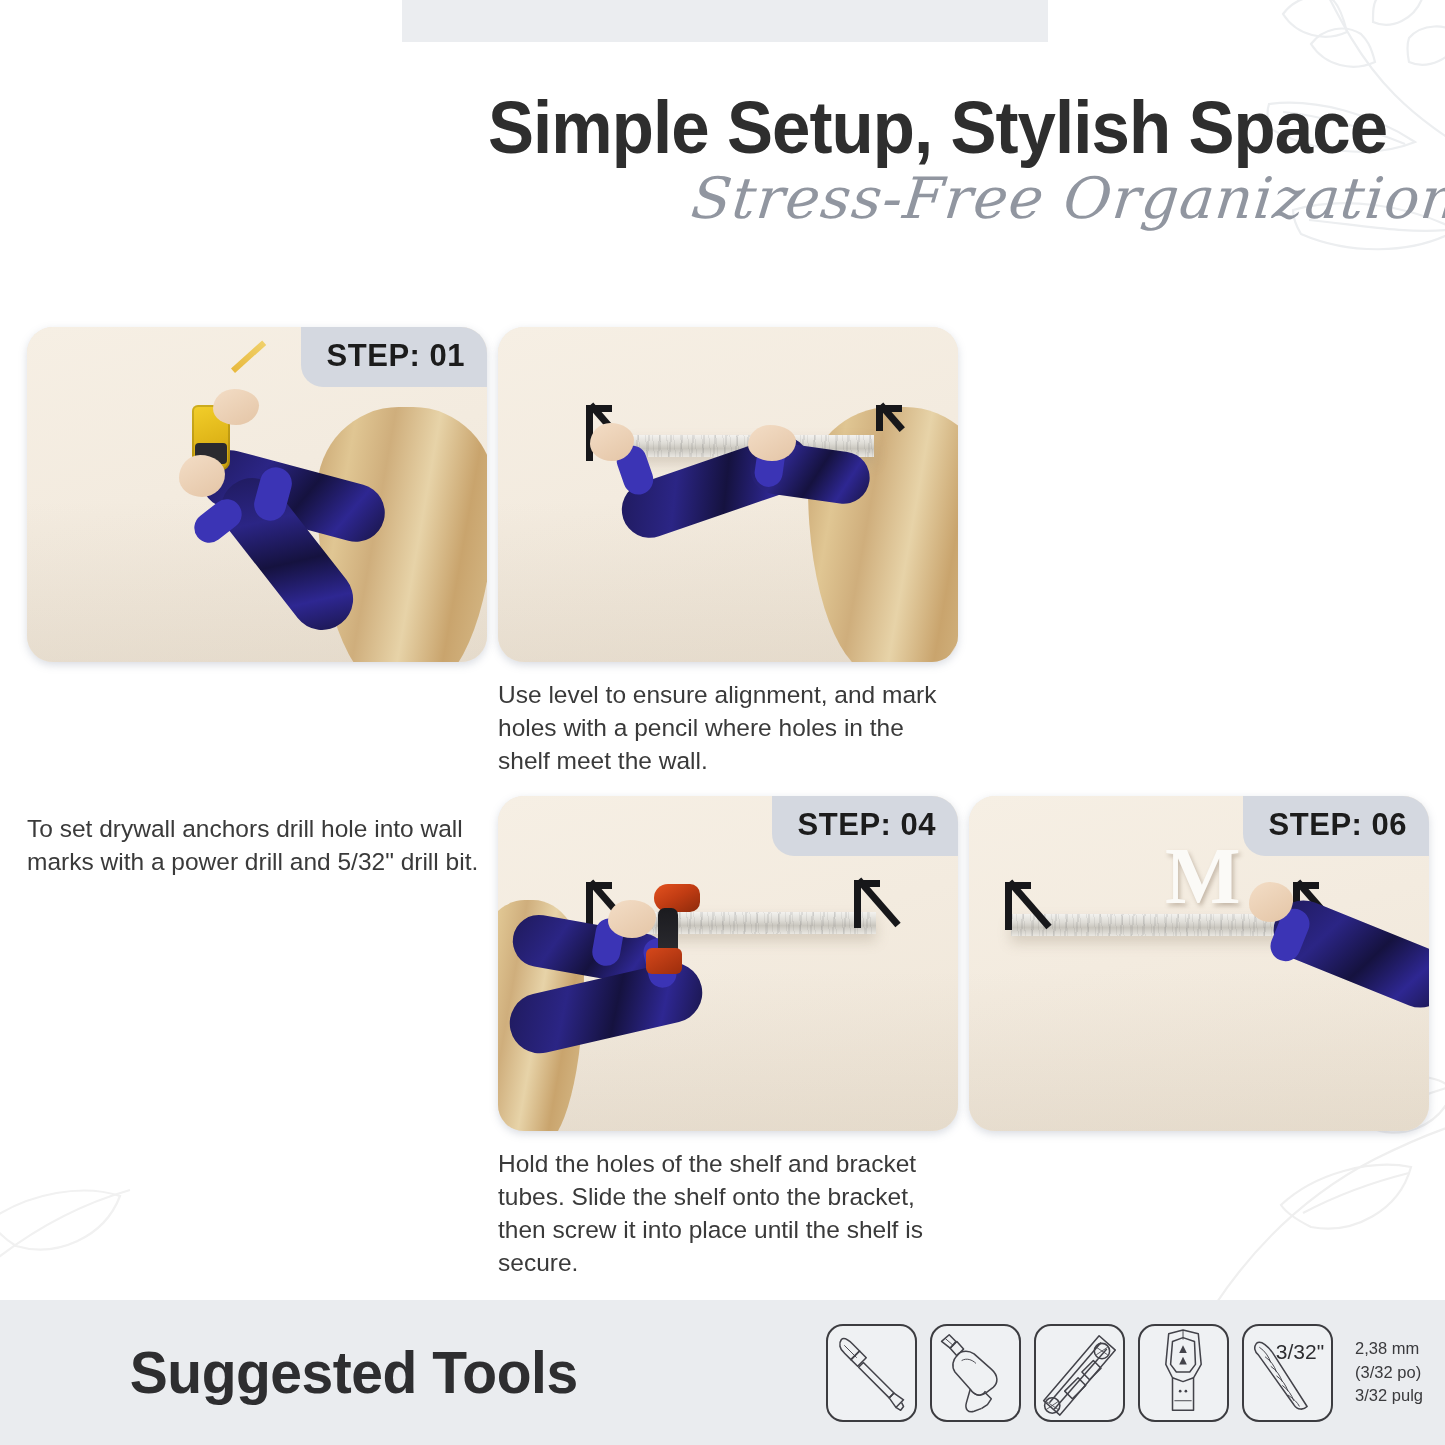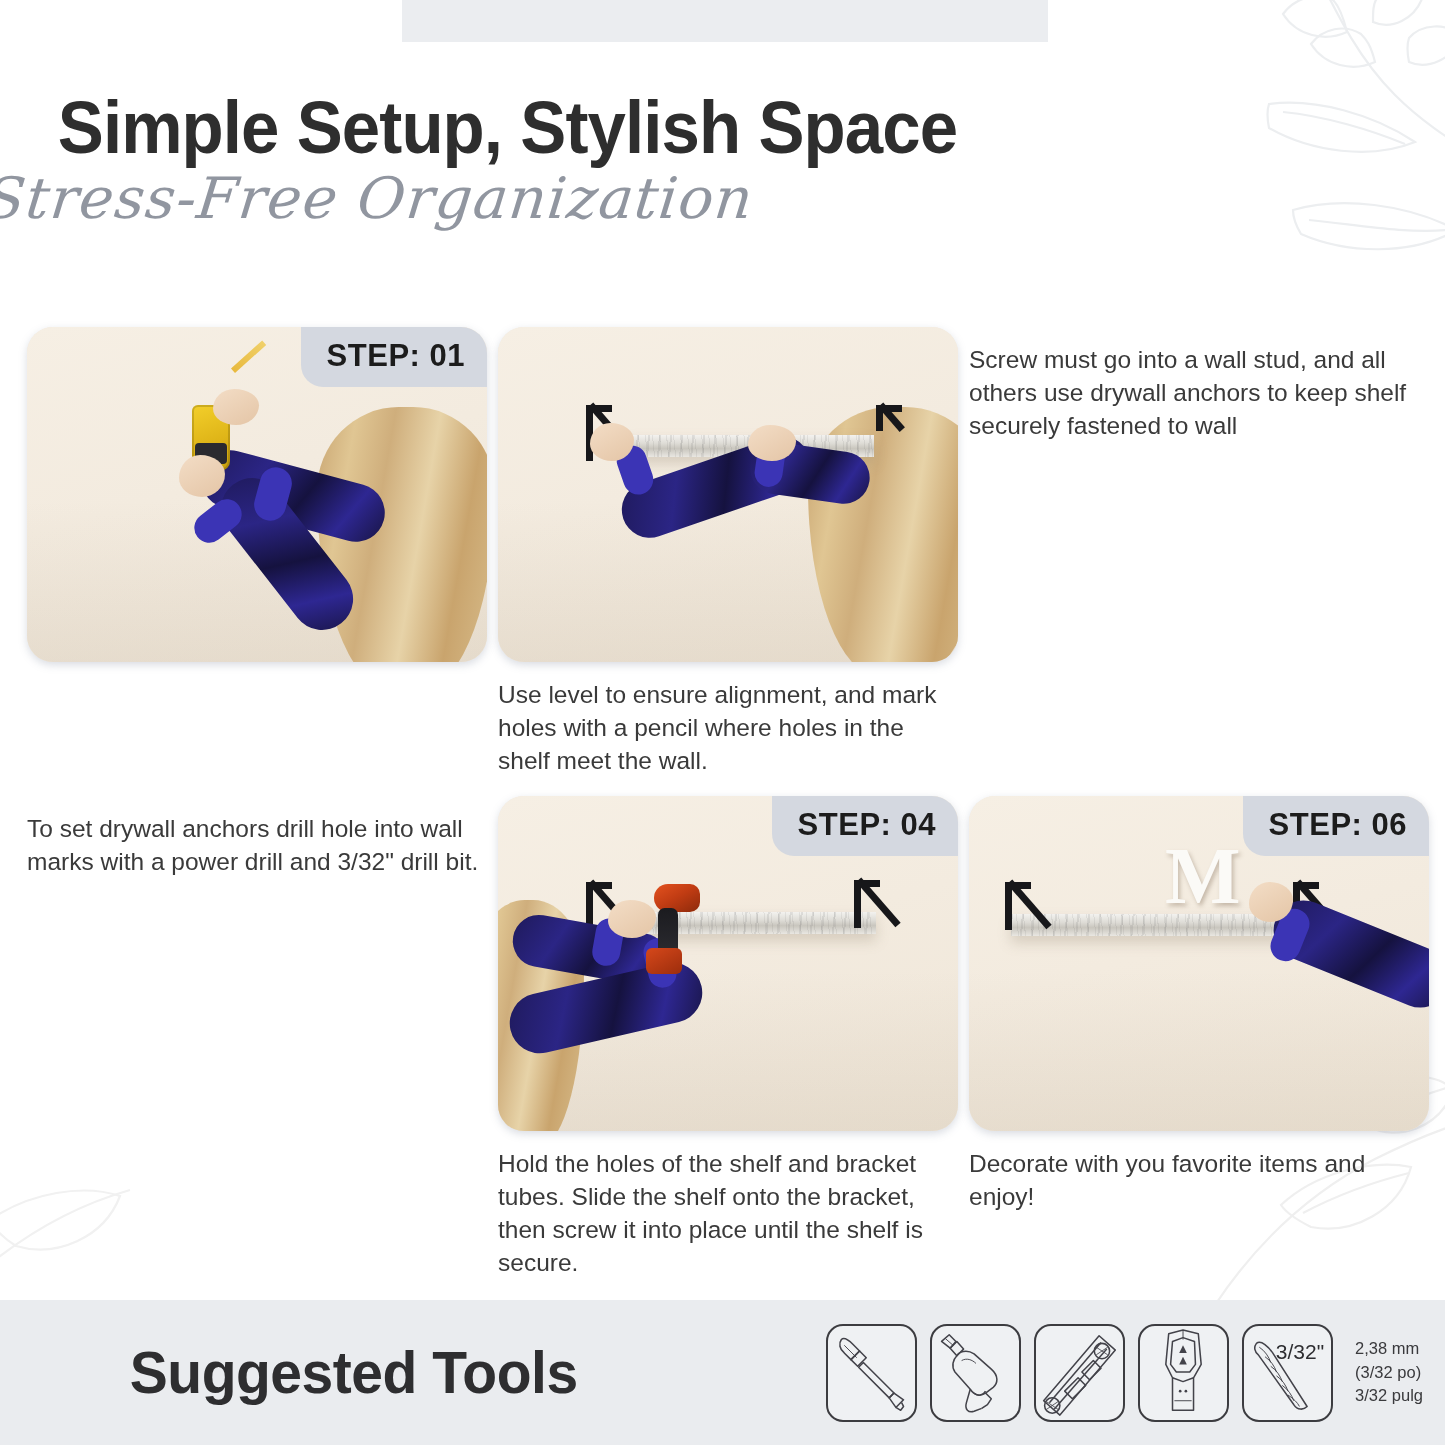--- a/index.html
+++ b/index.html
@@ -25,21 +25,21 @@
     top: 0; left: 402px;
     width: 646px; height: 42px;
     background: #ebedf0;
     z-index: 1;
   }
 
   
   .header {
     position: absolute;
     top: 88px; left: 0; right: 0;
-    text-align: left;
+    text-align: right;
     z-index: 3;
   }
   .title {
     font-family: "Liberation Sans Narrow", "Liberation Sans", sans-serif;
     font-size: 75px;
     font-weight: bold;
     color: #2e2e2e;
     letter-spacing: -1px;
     transform: scaleX(0.92);
     line-height: 1.05;
@@ -341,25 +341,24 @@
         <div class="cuff" style="left:122px;top:118px;width:30px;height:50px;transform:rotate(-19deg);"></div>
         <div class="cuff" style="left:258px;top:112px;width:28px;height:48px;transform:rotate(8deg);"></div>
         <div class="hand" style="left:92px;top:96px;width:44px;height:38px;"></div>
         <div class="hand" style="left:250px;top:98px;width:48px;height:36px;"></div>
       </div>
     </div>
     <div class="caption">Use level to ensure alignment, and mark holes with a pencil where holes in the shelf meet the wall.</div>
   </div>
 
   <div class="step">
-    <div class="caption">Screw must go into a wall stud, and all others use drywall anchors to keep shelf securely fastened to wall</div>
-  </div>
-
-  <div class="step">
-    <div class="caption">To set drywall anchors drill hole into wall marks with a power drill and 3/32" drill bit.</div>
+  </div>
+
+  <div class="step">
+    <div class="caption">To set drywall anchors drill hole into wall marks with a power drill and 5/32" drill bit.</div>
   </div>
 
   <div class="step">
     <div class="photo">
       <div class="scene">
         <div class="wall"></div>
           <div class="wall-shadow"></div>
         <div class="hair" style="left:-24px;top:104px;width:110px;height:246px;"></div>
         <div class="shelf" style="left:148px;top:116px;width:230px;height:22px;">
             <div class="shelf-grain"></div>
@@ -398,21 +397,20 @@
         <div class="bracket" style="left:324px;top:86px;width:26px;height:48px;">
             <div class="diag"></div>
           </div>
         <div class="letter-m" style="left:196px;top:48px;font-size:80px;">M</div>
         <div class="sleeve" style="left:300px;top:128px;width:186px;height:60px;transform:rotate(22deg);"></div>
         <div class="cuff" style="left:306px;top:112px;width:30px;height:54px;transform:rotate(22deg);"></div>
         <div class="hand" style="left:280px;top:86px;width:44px;height:40px;"></div>
       </div>
       <div class="badge">STEP: 06</div>
     </div>
-    <div class="caption">Decorate with you favorite items and enjoy!</div>
   </div>
 
 </div>
 
 <div class="footer">
   <div class="footer-title">Suggested Tools</div>
 
   <div class="tools">
 
     <div class="tool-box">

